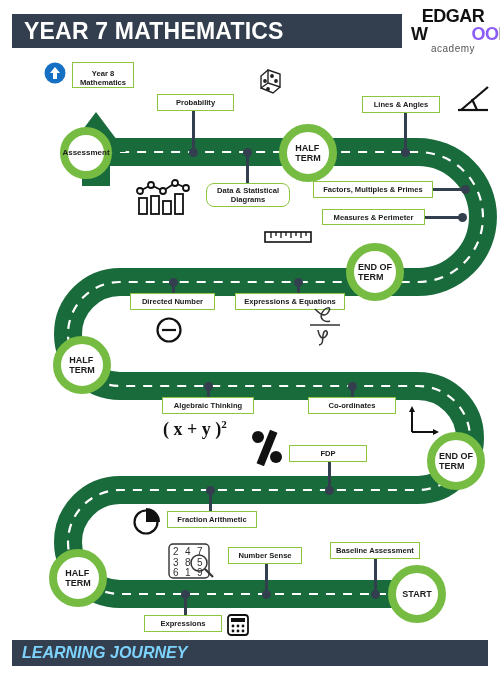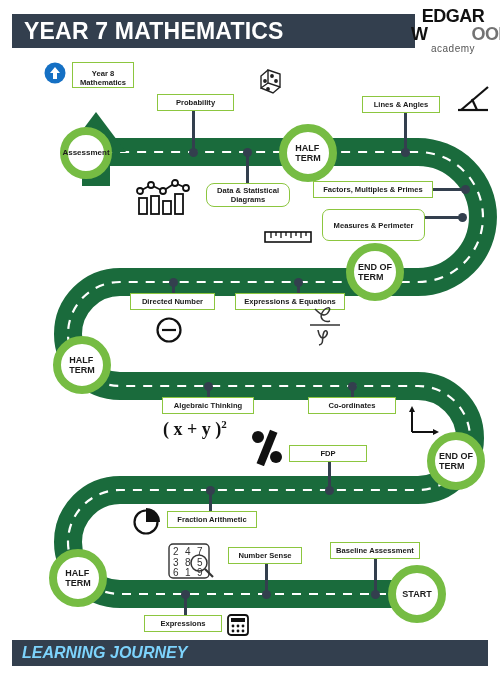--- a/index.html
+++ b/index.html
@@ -9,35 +9,34 @@
     font-family:"Liberation Sans", sans-serif;
     overflow:hidden;
     position:relative;
   }
   #page{position:relative;width:500px;height:673px;background:#fff;}
 
   
   .header-bar{
     position:absolute;left:12px;top:14px;width:390px;height:34px;
     background:#333f4e;
-    padding-left:13px;
   }
   .header-title{
     position:absolute;left:12px;top:5px;
     font-size:23px;font-weight:bold;color:#ffffff;
     letter-spacing:.2px;line-height:25px;
     font-family:"Liberation Sans", sans-serif;
   }
   .logo{
     position:absolute;left:411px;top:8px;width:84px;height:56px;
     text-align:center;
   }
   .logo-l1{font-size:18px;font-weight:bold;letter-spacing:-0.5px;color:#111;line-height:17px;}
   .logo-l2{font-size:18px;font-weight:bold;letter-spacing:-0.5px;color:#111;line-height:18px;}
-  .logo-inf{color:#737373;margin-left:44px;}
+  .logo-inf{color:#8b5cf6;margin-left:44px;}
   .logo-l3{font-size:10px;color:#555;line-height:12px;letter-spacing:.5px;}
 
   
   .footer-bar{
     position:absolute;left:12px;top:640px;width:476px;height:26px;
     background:#333f4e;
   }
   .footer-title{
     position:absolute;left:10px;top:3px;
     font-size:16px;font-weight:bold;font-style:italic;color:#7dd3fc;
@@ -184,21 +183,21 @@
   </div>
 
   <div class="stem h" style="left:432px;top:188px;width:33px;height:2.6px;"></div>
   <div class="dot" style="left:461px;top:185px;"></div>
   <div class="box" style="left:313px;top:181px;width:120px;height:17px;">
     <span>Factors, Multiples &amp; Primes</span>
   </div>
 
   <div class="stem h" style="left:424px;top:216px;width:38px;height:2.6px;"></div>
   <div class="dot" style="left:458px;top:213px;"></div>
-  <div class="box" style="left:322px;top:209px;width:103px;height:32px;border-radius:7px;">
+  <div class="box" style="left:322px;top:209px;width:103px;height:16px;">
     <span>Measures &amp; Perimeter</span>
   </div>
 
   <div class="stem" style="left:172px;top:282px;height:22px;"></div>
   <div class="dot" style="left:169px;top:278px;"></div>
   <div class="box" style="left:130px;top:293px;width:85px;height:17px;">
     <span>Directed Number</span>
   </div>
 
   <div class="stem" style="left:297px;top:282px;height:22px;"></div>

